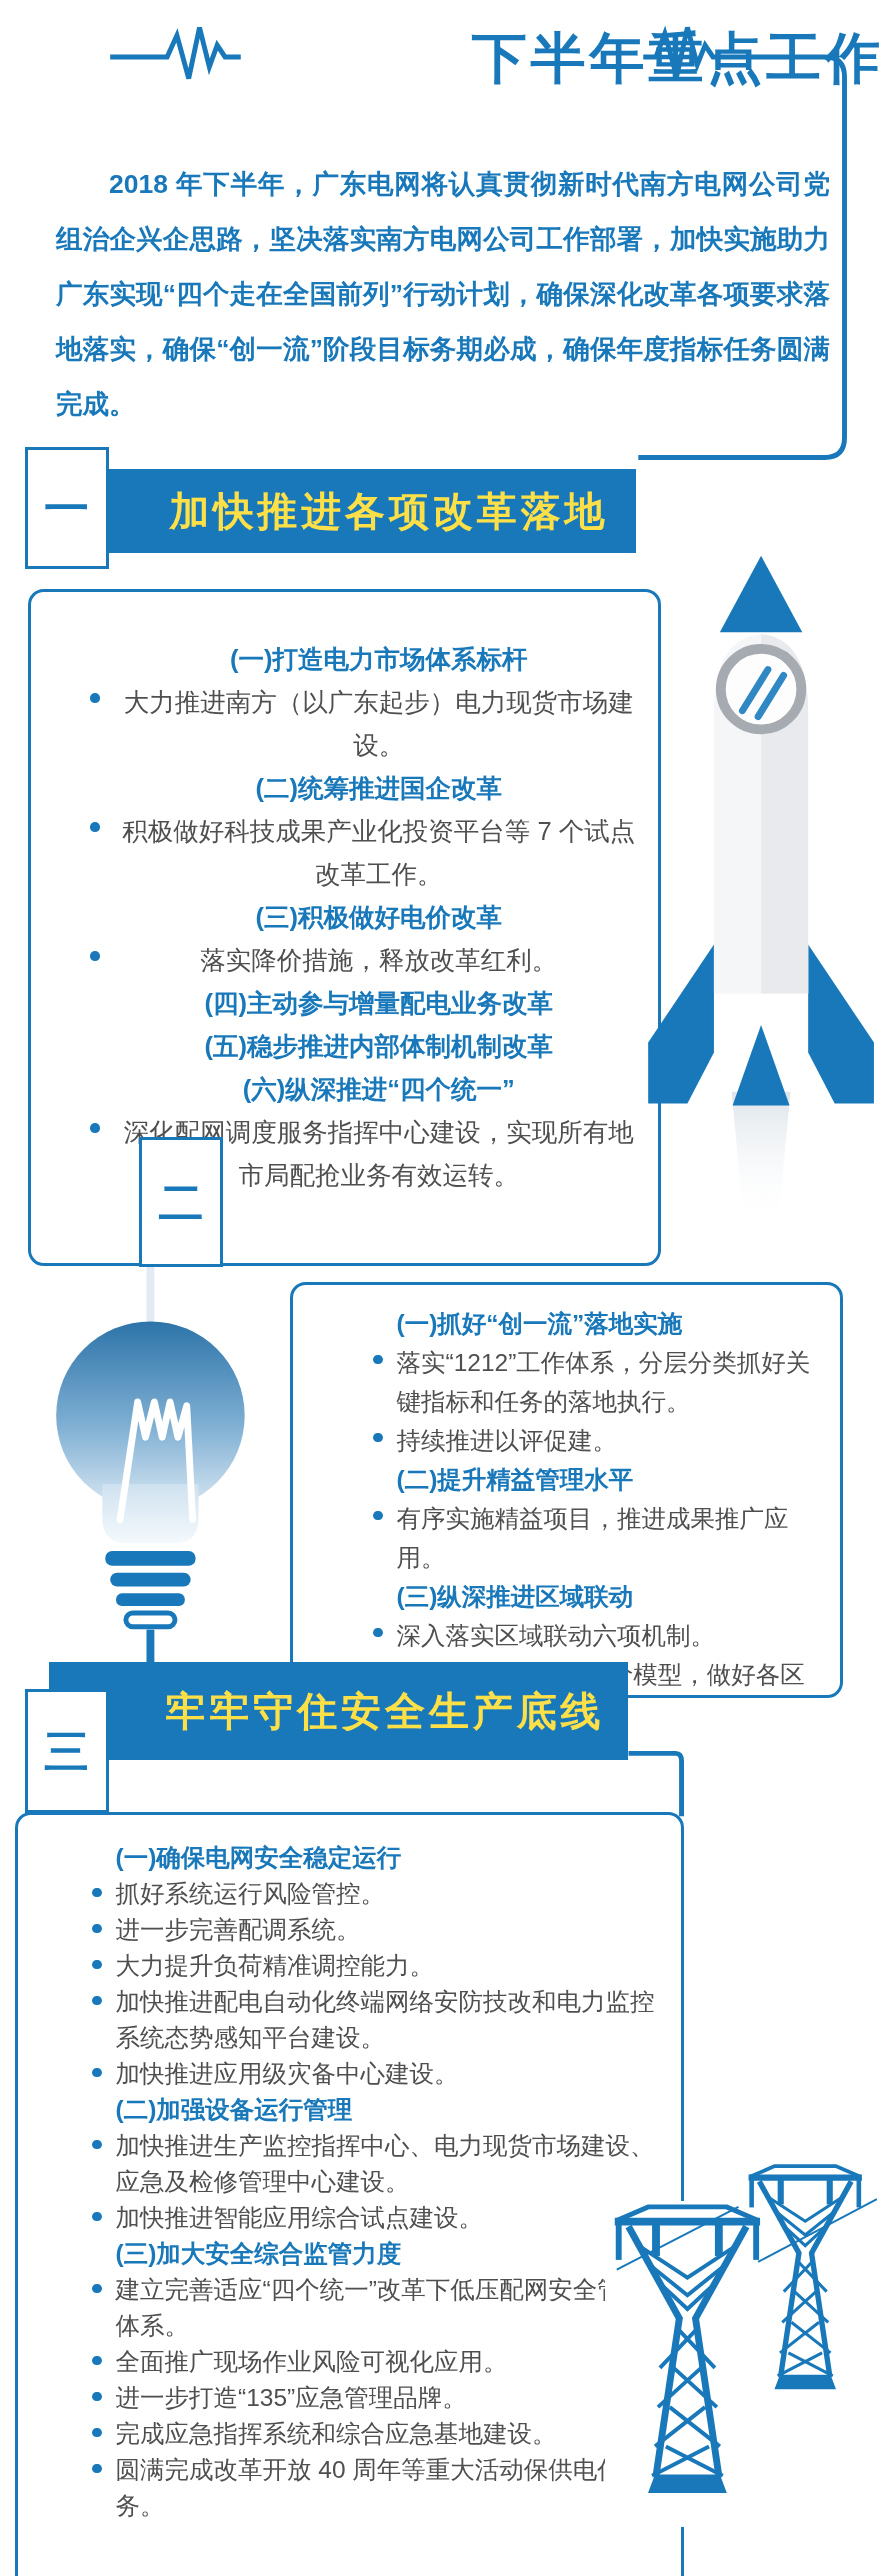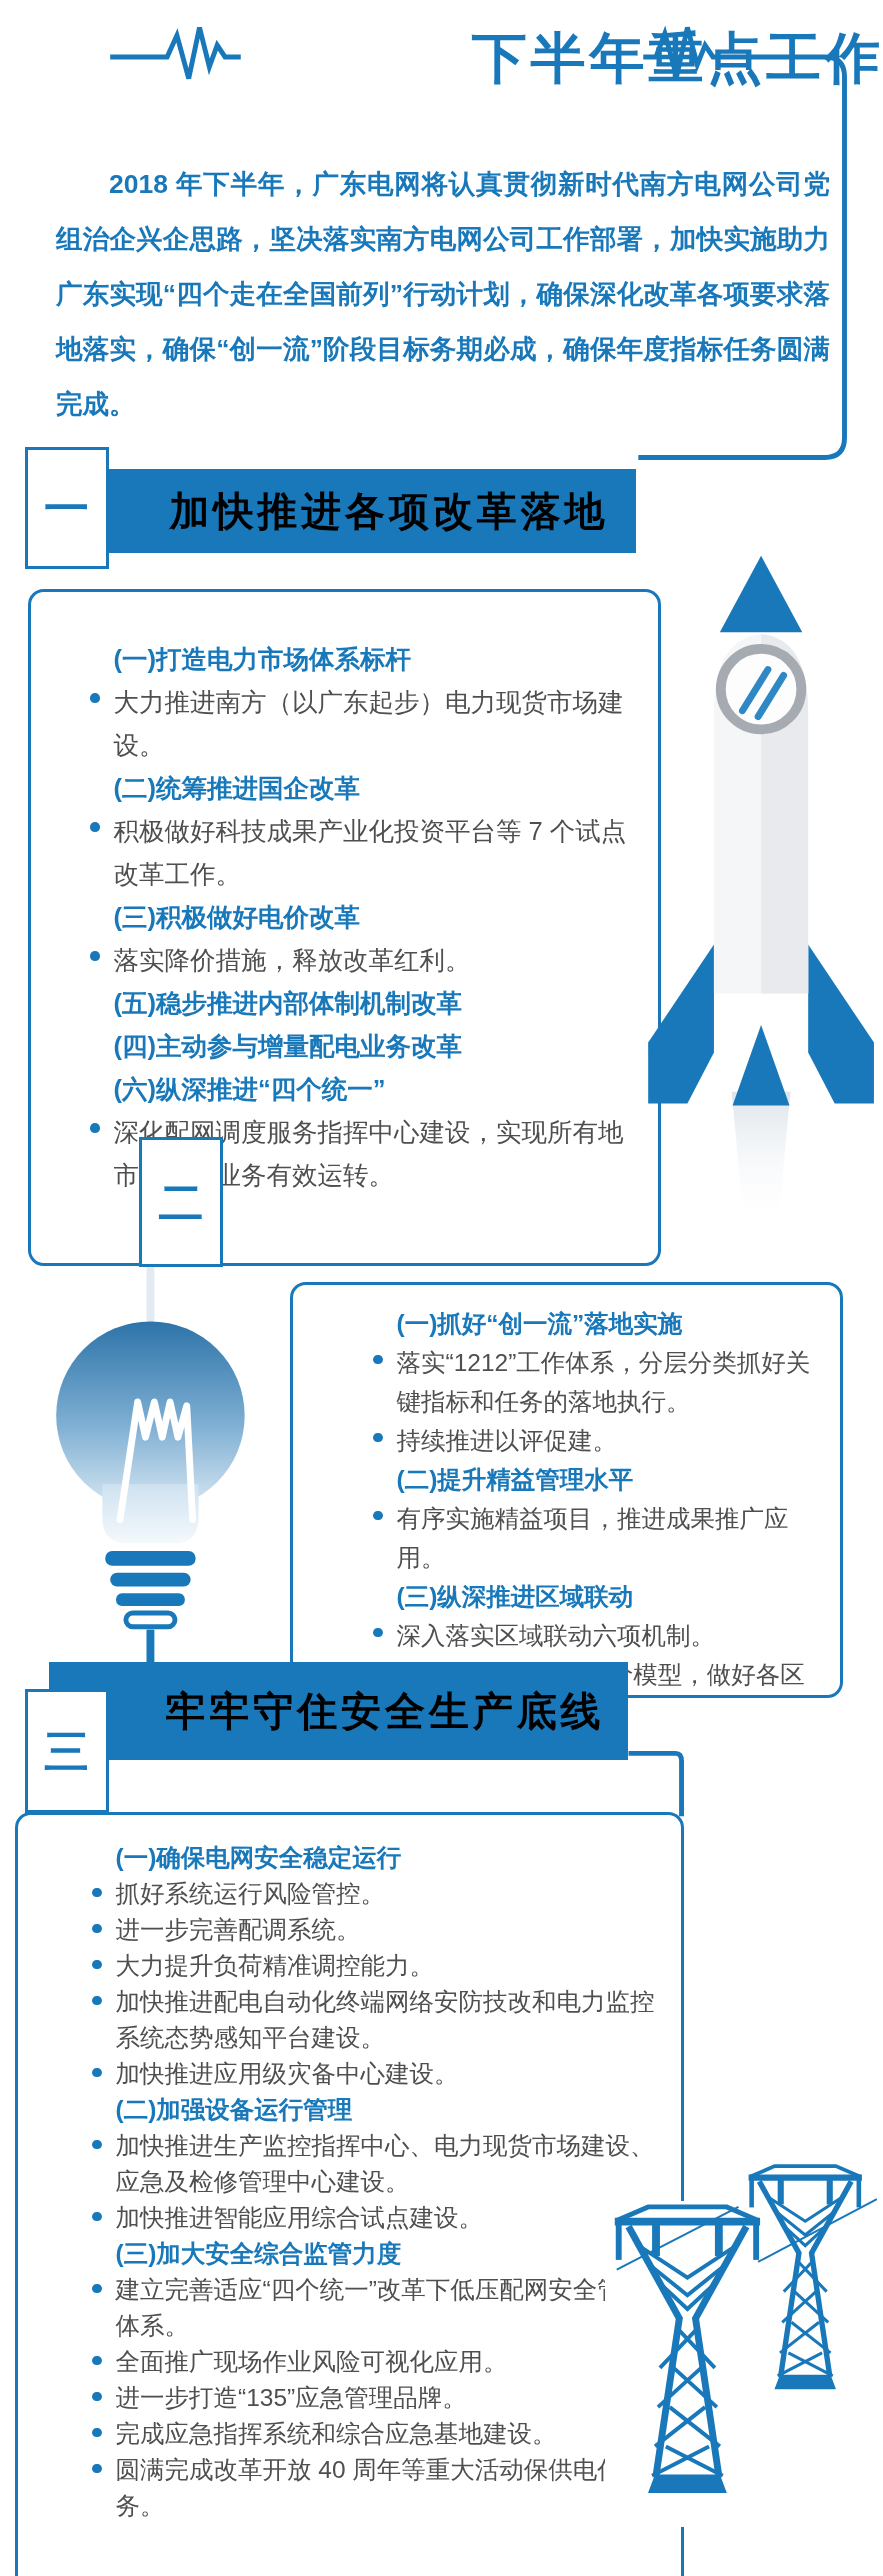--- a/index.html
+++ b/index.html
@@ -16,21 +16,21 @@
   .main-title{position:absolute; left:0; top:21.6px; width:100%; text-align:right;
     font-size:55px; font-weight:700; color:var(--primary); letter-spacing:3.9px; z-index:2;}
 
   
   .intro{position:absolute; left:56px; top:157px; width:774px; z-index:2;
     font-size:26.5px; font-weight:bold; color:var(--primary); line-height:55px;
     text-align:justify; text-indent:2em;}
 
   
   .banner{position:absolute; background:var(--primary); z-index:4; display:flex; align-items:center;}
-  .banner .banner-text{color:#000000; font-size:40px; font-weight:bold; letter-spacing:3.9px; width:100%; text-align:center;}
+  .banner .banner-text{color:#fde047; font-size:40px; font-weight:bold; letter-spacing:3.9px; width:100%; text-align:center;}
   .numbox{position:absolute; background:#fff; border:3.9px solid var(--primary); z-index:5;
     display:flex; align-items:center; justify-content:center;}
   .numbox .num{color:var(--primary); font-size:45px; font-weight:900; line-height:1;}
 
   #banner-1{left:49px; top:469px; width:587px; height:84px;}
   #banner-1 .banner-text{padding-left:93px;}
   #numbox-1{left:24.5px; top:447px; width:84px; height:122px;}
 
   #banner-2{left:162px; top:1158px; width:677px; height:86px;}
   #banner-2 .banner-text{padding-left:69px;}
@@ -40,21 +40,21 @@
   #banner-3 .banner-text{padding-left:93px;}
   #numbox-3{left:24.5px; top:1689px; width:84px; height:124px;}
 
   
   .content-box{position:absolute; border:3.9px solid var(--primary); border-radius:15.7px; background:transparent; z-index:2;}
   #box-1{left:27.5px; top:589px; width:633px; height:677px;}
   #box-2{left:290px; top:1282px; width:553px; height:416px;}
   #box-3{left:14.7px; top:1812px; width:669px; height:785px; border-radius:15.7px;}
 
   .list{position:absolute;}
-  #list-1{left:88px; top:638px; width:556px;}
+  #list-1{left:88px; top:638px; width:556px;text-align:center;}
   #list-2{left:371px; top:1304px; width:454px;}
   #list-3{left:90px; top:1840px; width:577px;}
 
   .item{position:relative; padding-left:25.5px;}
   #list-1 .item{font-size:25.5px; line-height:43px;}
   #list-2 .item{font-size:24.5px; line-height:39px;}
   #list-3 .item{font-size:24.5px; line-height:36px;}
   .item.head{color:var(--primary); font-weight:bold;}
   .item.bullet{color:var(--body);}
   .item.bullet::before{content:""; position:absolute; left:2px; top:0.68em; width:9.8px; height:9.8px;
@@ -85,22 +85,22 @@
     <div class="num">一</div>
   </div>
   <div class="content-box" id="box-1"></div>
   <div class="list" id="list-1">
       <div class="item head">(一)打造电力市场体系标杆</div>
       <div class="item bullet">大力推进南方（以广东起步）电力现货市场建设。</div>
       <div class="item head">(二)统筹推进国企改革</div>
       <div class="item bullet">积极做好科技成果产业化投资平台等 7 个试点改革工作。</div>
       <div class="item head">(三)积极做好电价改革</div>
       <div class="item bullet">落实降价措施，释放改革红利。</div>
+      <div class="item head">(四)主动参与增量配电业务改革</div>
       <div class="item head">(五)稳步推进内部体制机制改革</div>
-      <div class="item head">(四)主动参与增量配电业务改革</div>
       <div class="item head">(六)纵深推进“四个统一”</div>
       <div class="item bullet">深化配网调度服务指挥中心建设，实现所有地市局配抢业务有效运转。</div>
     </div>
 
   <div class="numbox" id="numbox-2">
     <div class="num">二</div>
   </div>
   <div class="content-box" id="box-2"></div>
   <div class="list" id="list-2">
       <div class="item head">(一)抓好“创一流”落地实施</div>

